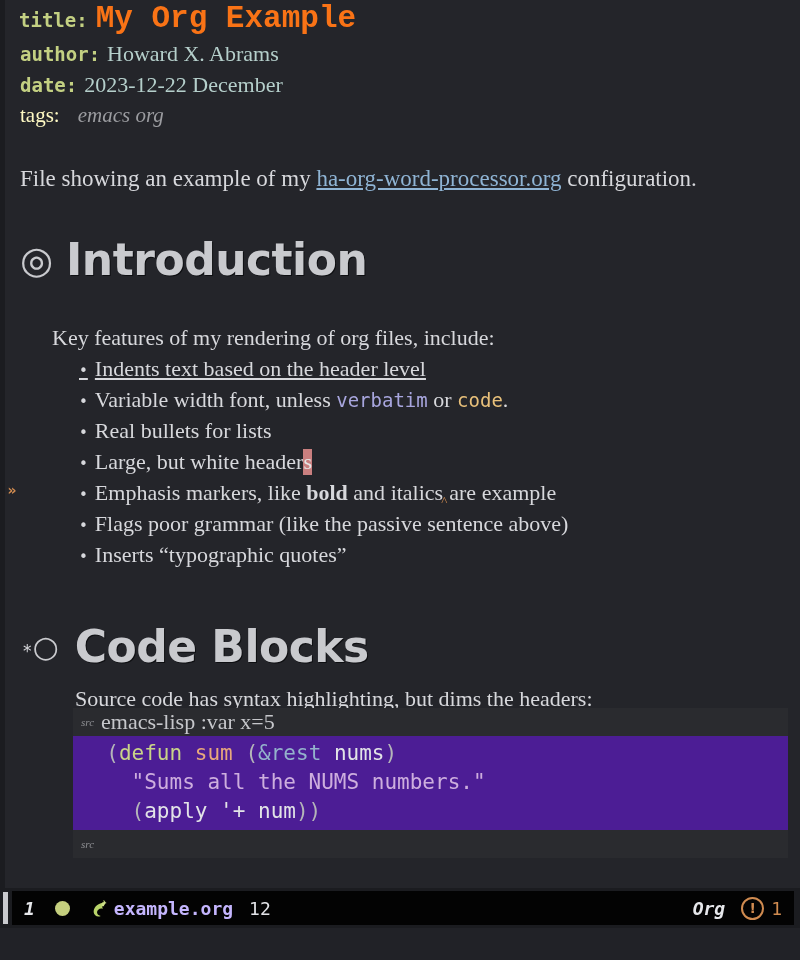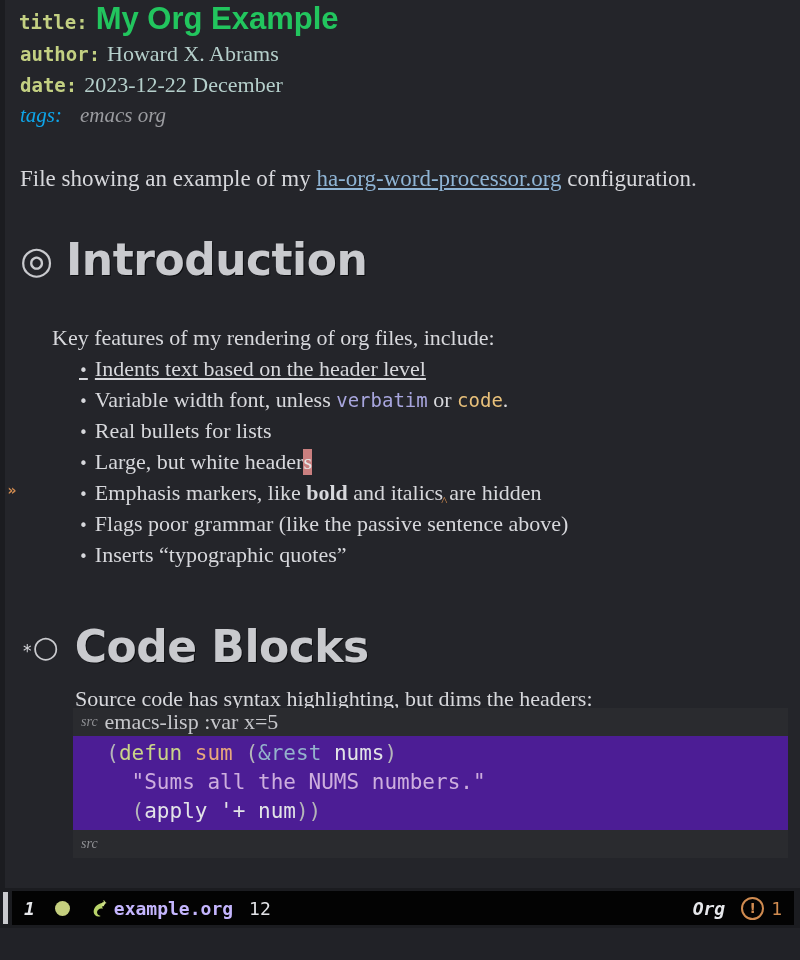--- a/index.html
+++ b/index.html
@@ -72,45 +72,44 @@
     height: 31px;
   }
   .meta-key {
     font-family: "DejaVu Sans Mono", monospace;
     font-size: 19px;
     color: #c3d082;
     font-weight: bold;
     white-space: pre;
   }
   .meta-title-val {
-    font-family: Liberation Sans, sans-serif;
+    font-family: Liberation Mono, monospace;
     font-size: 31px;
     font-weight: bold;
-    color: #22c55e;
+    color: #f97316;
     line-height: 31px;
     margin-left: 8px;
   }
   .meta-val {
     font-family: "Liberation Serif", serif;
     font-size: 22px;
     color: #b5cfcb;
     margin-left: 7px;
   }
   #meta-title-row { height: 38px; padding-top: 3px; }
   #meta-author-row { padding-left: 1px; }
   #meta-date-row  { padding-left: 1px; }
   .meta-tags-row {
     height: 31px;
     padding-left: 1px;
   }
   .meta-tag-key {
     font-family: "Liberation Serif", serif;
     font-size: 21px;
-    font-style: italic;
-    color: #0ea5e9;
+    color: #fef9c3;
   }
   .meta-tag-val {
     font-family: "Liberation Serif", serif;
     font-size: 21px;
     font-style: italic;
     color: #9b9ca0;
     margin-left: 18px;
   }
 
   
@@ -227,21 +226,21 @@
     align-items: center;
     padding-left: 8px;
   }
   .src-body {
     background: #4c1d95;
     padding: 3px 0 4px 0;
   }
   .src-kw {
     font-family: "Liberation Serif", serif;
     font-style: italic;
-    font-size: 14px;
+    font-size: 11px;
     color: #8e8f93;
   }
   .src-lang {
     font-family: "Liberation Serif", serif;
     font-size: 22px;
     color: #c6c7cb;
     margin-left: 7px;
   }
   .code-line {
     font-family: "DejaVu Sans Mono", monospace;
@@ -397,21 +396,21 @@
       <div class="body-text" style="left:33px; top:325px;"><span>Key features of my </span><span class="ital">rendering</span><span> of org files, include:</span></div>
 
       <div class="bullet-item" style="left:60px; top:356px;text-decoration:underline;"><span class="li-dot">•</span><span>Indents text based on the header level</span></div>
 
       <div class="bullet-item" style="left:60px; top:387px;"><span class="li-dot">•</span><span>Variable width font, unless </span><span class="verbatim">verbatim</span><span> or </span><span class="code-inline">code</span><span>.</span></div>
 
       <div class="bullet-item" style="left:60px; top:418px;"><span class="li-dot">•</span><span>Real bullets for lists</span></div>
 
       <div class="bullet-item" style="left:60px; top:449px;"><span class="li-dot">•</span><span>Large, but white header</span><span class="cursor-box">s</span></div>
 
-      <div class="bullet-item" style="left:60px; top:480px;"><span class="li-dot">•</span><span>Emphasis markers, like </span><span class="bold">bold</span><span> and </span><span class="ital">italics</span><span class="caret-mark">^</span><span>are hidden</span></div>
+      <div class="bullet-item" style="left:60px; top:480px;"><span class="li-dot">•</span><span>Emphasis markers, like </span><span class="bold">bold</span><span> and </span><span class="ital">italics</span><span class="caret-mark">^</span><span>are example</span></div>
 
       <div class="bullet-item" style="left:60px; top:511px;"><span class="li-dot">•</span><span>Flags poor grammar (like the passive sentence above)</span></div>
 
       <div class="bullet-item" style="left:60px; top:542px;"><span class="li-dot">•</span><span>Inserts “typographic quotes”</span></div>
 
       <div class="h1-row" style="left:4px; top:625px;">
         <span class="h2-star">*</span>
         <span class="h2-bullet">○</span>
         <span class="h1-text">Code Blocks</span>
       </div>

